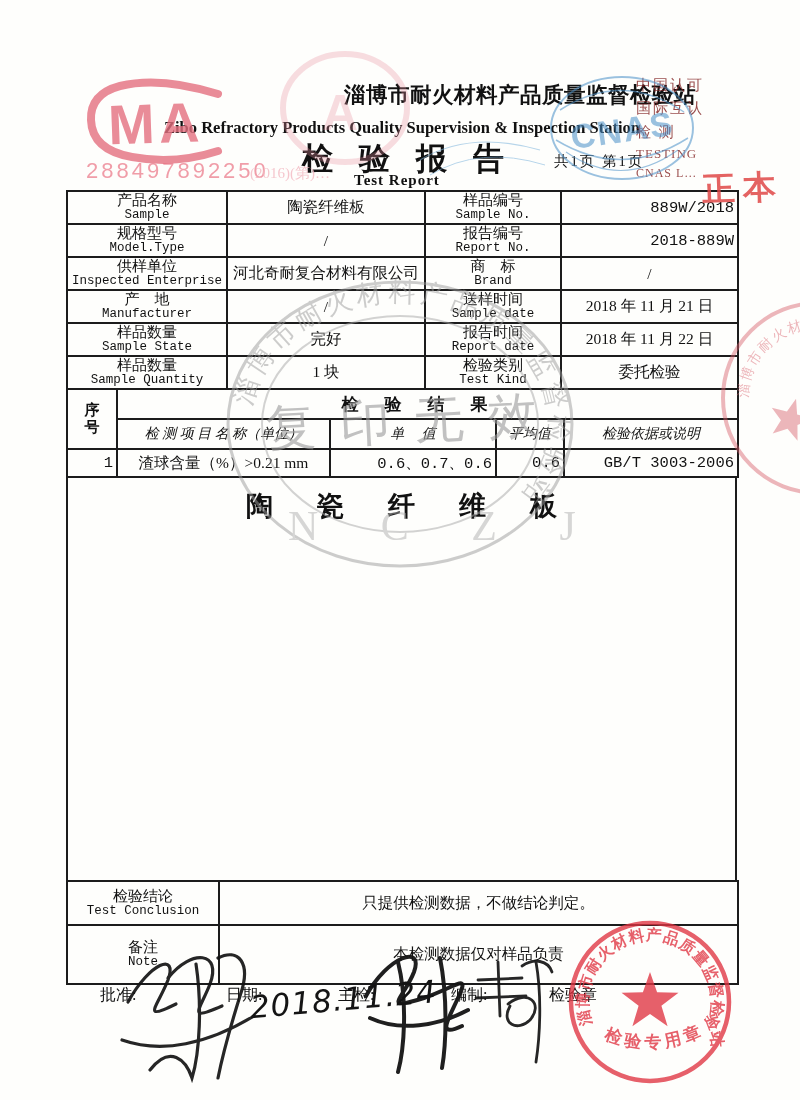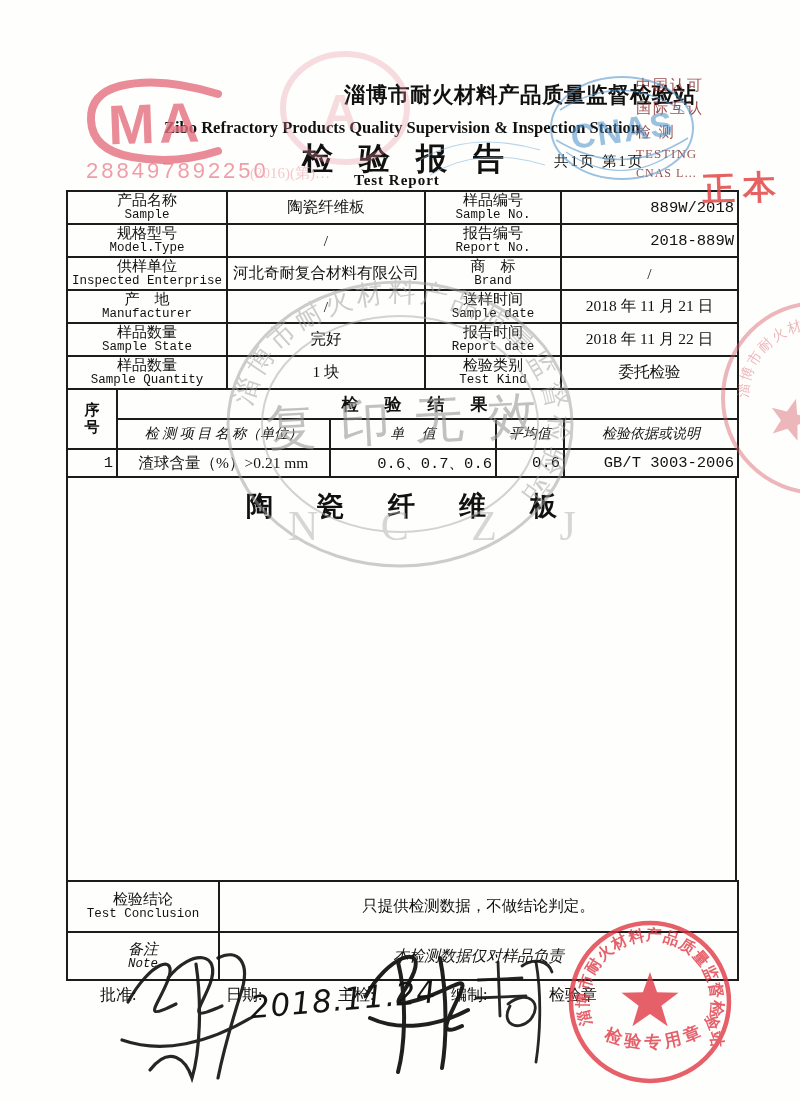--- a/index.html
+++ b/index.html
@@ -24,22 +24,22 @@
   .val{font-size:15.5px;font-family:Liberation Mono, monospace;white-space:nowrap;text-align:right;}
   .valcn{font-size:15.5px;white-space:nowrap;margin-top:36px;}
   tr.inforow{height:33px;}
   .res-head{height:28px;font-size:17px;font-weight:bold;letter-spacing:26px;}
   .res-sub{height:30px;font-size:14px;font-style:italic;}
   .res-data{height:28px;}
   .idx-cell{font-size:15px;line-height:1.15;}
   .idx-cell span{display:inline-block;width:1em;word-break:break-all;}
   .blank-cell{height:392px;vertical-align:top;padding-top:10px;}
   .blank-text{font-size:27px;font-weight:bold;letter-spacing:44px;padding-left:44px;}
-  tr.conc{height:51px;}
-  tr.note{height:48px;font-style:italic;}
+  tr.conc{height:44px;}
+  tr.note{height:59px;}
   
   .sigline{top:985px;font-size:16px;white-space:nowrap;}
   
   .stamp-layer{position:absolute;top:0;left:0;pointer-events:none;}
   .serial{top:158px;left:86px;font-size:22px;color:#ef93a0;letter-spacing:3px;opacity:.9;font-family:"Liberation Sans",sans-serif;}
   .serial-note{top:164px;left:250px;font-size:15px;color:#f3b9c2;opacity:.8;}
   .zhengben{top:166px;left:702px;font-size:33px;font-weight:bold;color:#e04848;letter-spacing:8px;opacity:.85;transform:rotate(-2deg);}
   .cnas-lines{top:74px;left:636px;font-size:15px;color:#7f1d1d;line-height:1.55;opacity:.8;letter-spacing:2px;white-space:nowrap;}
   .copy-invalid{top:388px;left:266px;font-size:50px;color:#9a9a9a;opacity:.6;letter-spacing:24px;transform:rotate(-3deg);white-space:nowrap;font-weight:normal;}
 </style>

